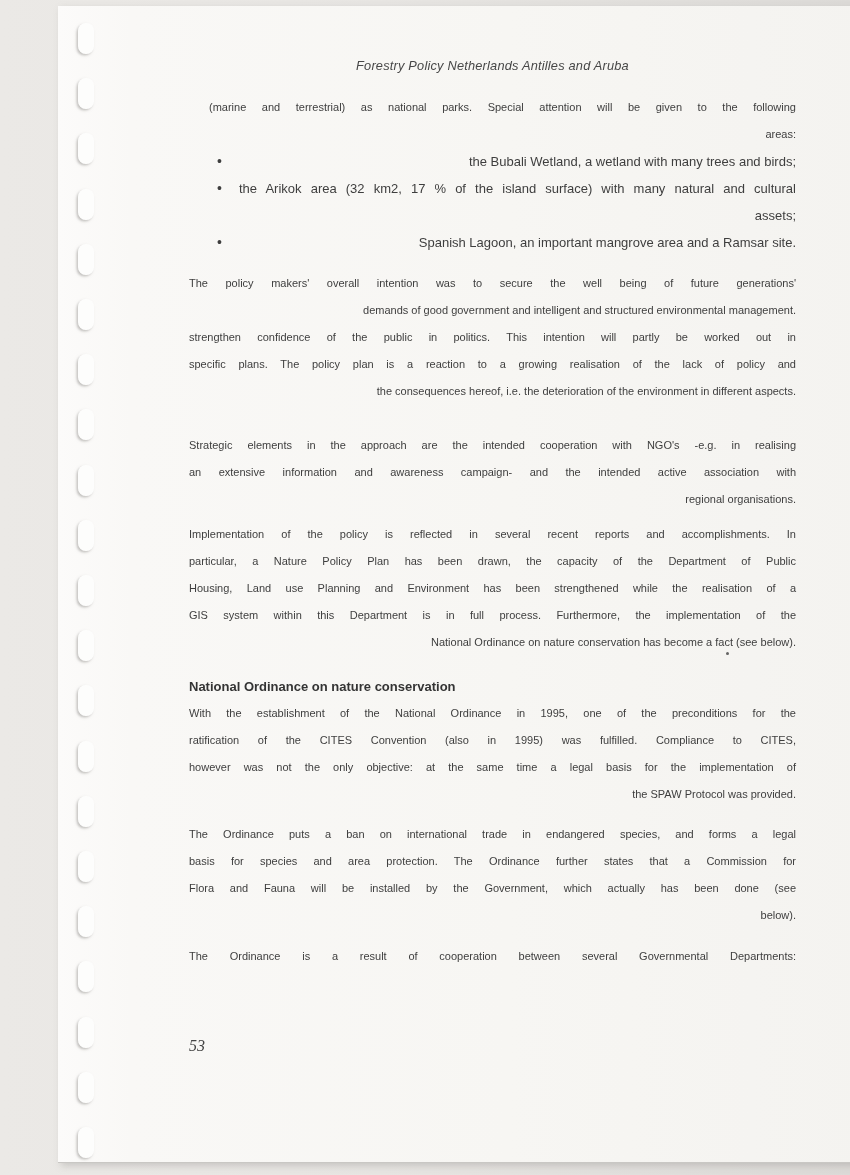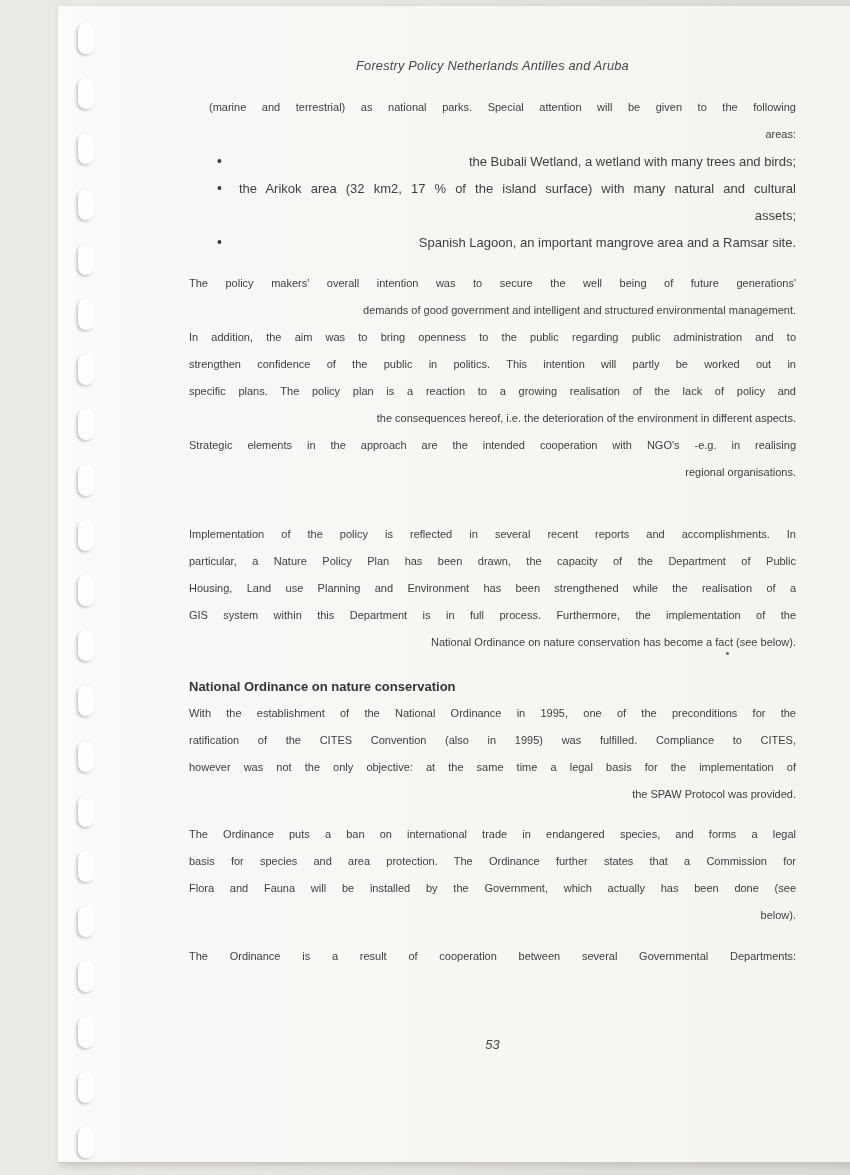--- a/index.html
+++ b/index.html
@@ -35,22 +35,22 @@
     list-style:none;color:#3e3e3e;font-size:13px;
   }
   ul.bullet-list li{position:relative;margin:0;padding:0;}
   .bullet{position:absolute;left:8px;top:0;line-height:27px;font-size:14px;color:#3e3e3e;}
   .li-text{margin-left:30px;}
   .heading{
     position:absolute;left:131px;top:667px;width:607px;
     font-weight:bold;font-size:13px;color:#343434;line-height:27px;
   }
   .page-number{
-    position:absolute;left:131px;top:1031px;width:607px;text-align:center;
-    font-style:italic;font-size:13px;color:#454545;
+    position:absolute;left:131px;top:1031px;width:607px;text-align:left;
+    font-style:italic;font-size:16px;color:#454545;font-family:Liberation Serif, serif;
   }
   .stray-dot{
     position:absolute;left:668px;top:646px;width:3px;height:3px;border-radius:50%;
     background:#4a4a4a;opacity:0.85;
   }
 </style>
 </head>
 <body>
 
 <div class="page">
@@ -107,28 +107,28 @@
         </div>
     </li>
   </ul>
 
   <div class="block col" style="top:264px">
       <div class="line just">The policy makers' overall intention was to secure the well being of future generations'</div>
       <div class="line plain">demands of good government and intelligent and structured environmental management.</div>
     </div>
 
   <div class="block col" style="top:318px">
-      <div class="line just">In addition, the aim was to bring openness to the public regarding public administration and to</div>
       <div class="line just">strengthen confidence of the public in politics. This intention will partly be worked out in</div>
       <div class="line just">specific plans. The policy plan is a reaction to a growing realisation of the lack of policy and</div>
       <div class="line plain">the consequences hereof, i.e. the deterioration of the environment in different aspects.</div>
     </div>
 
   <div class="block col" style="top:426px">
       <div class="line just">Strategic elements in the approach are the intended cooperation with NGO's -e.g. in realising</div>
+      <div class="line just">an extensive information and awareness campaign- and the intended active association with</div>
       <div class="line plain">regional organisations.</div>
     </div>
 
   <div class="block col" style="top:515px">
       <div class="line just">Implementation of the policy is reflected in several recent reports and accomplishments. In</div>
       <div class="line just">particular, a Nature Policy Plan has been drawn, the capacity of the Department of Public</div>
       <div class="line just">Housing, Land use Planning and Environment has been strengthened while the realisation of a</div>
       <div class="line just">GIS system within this Department is in full process. Furthermore, the implementation of the</div>
       <div class="line plain">National Ordinance on nature conservation has become a fact (see below).</div>
     </div>

